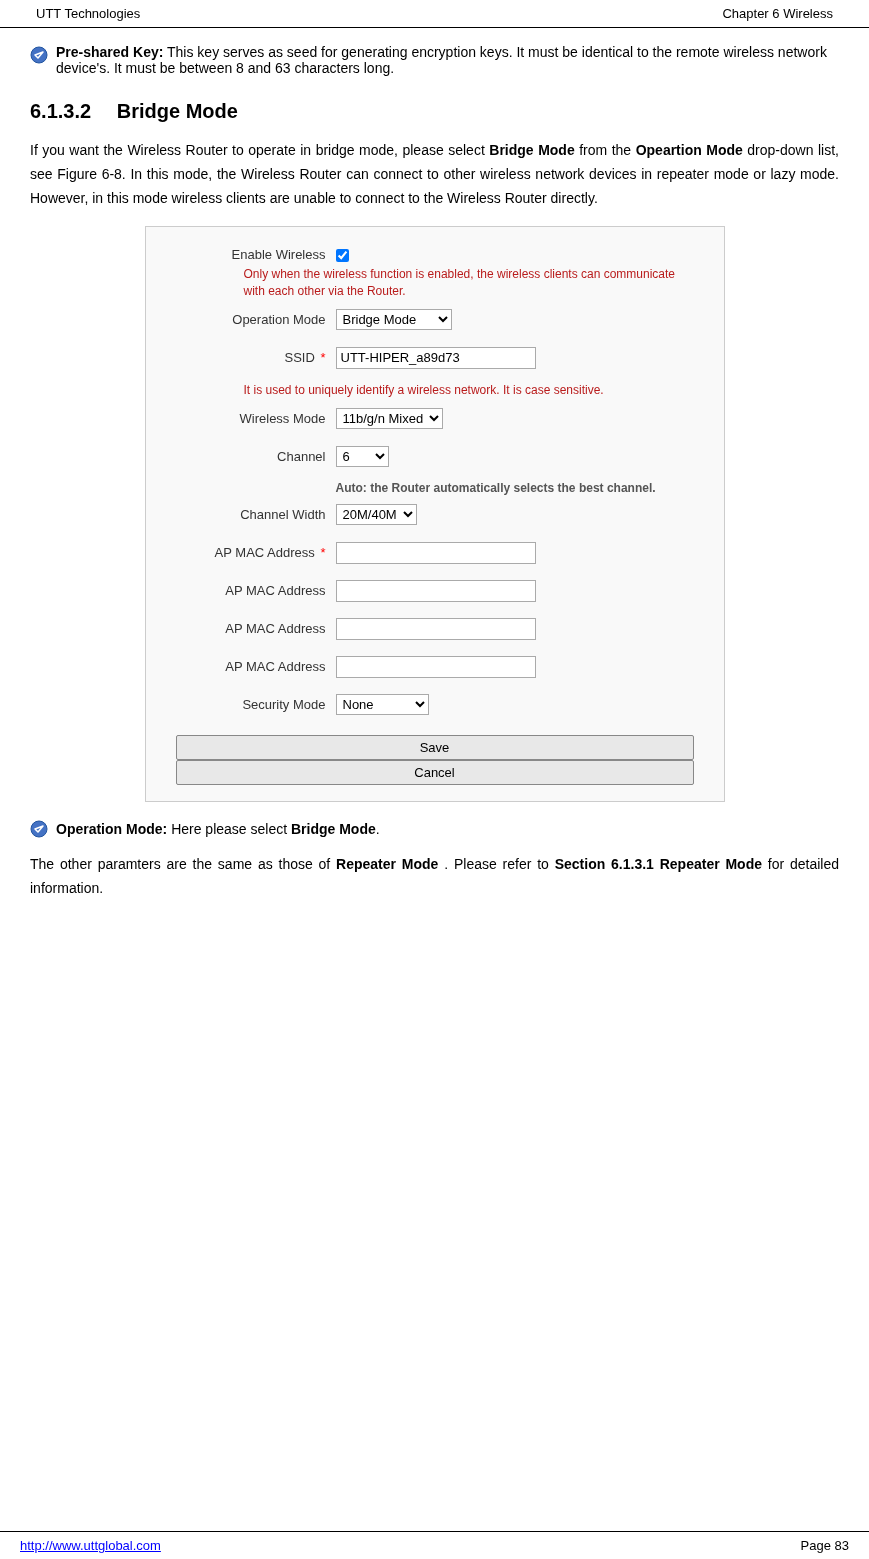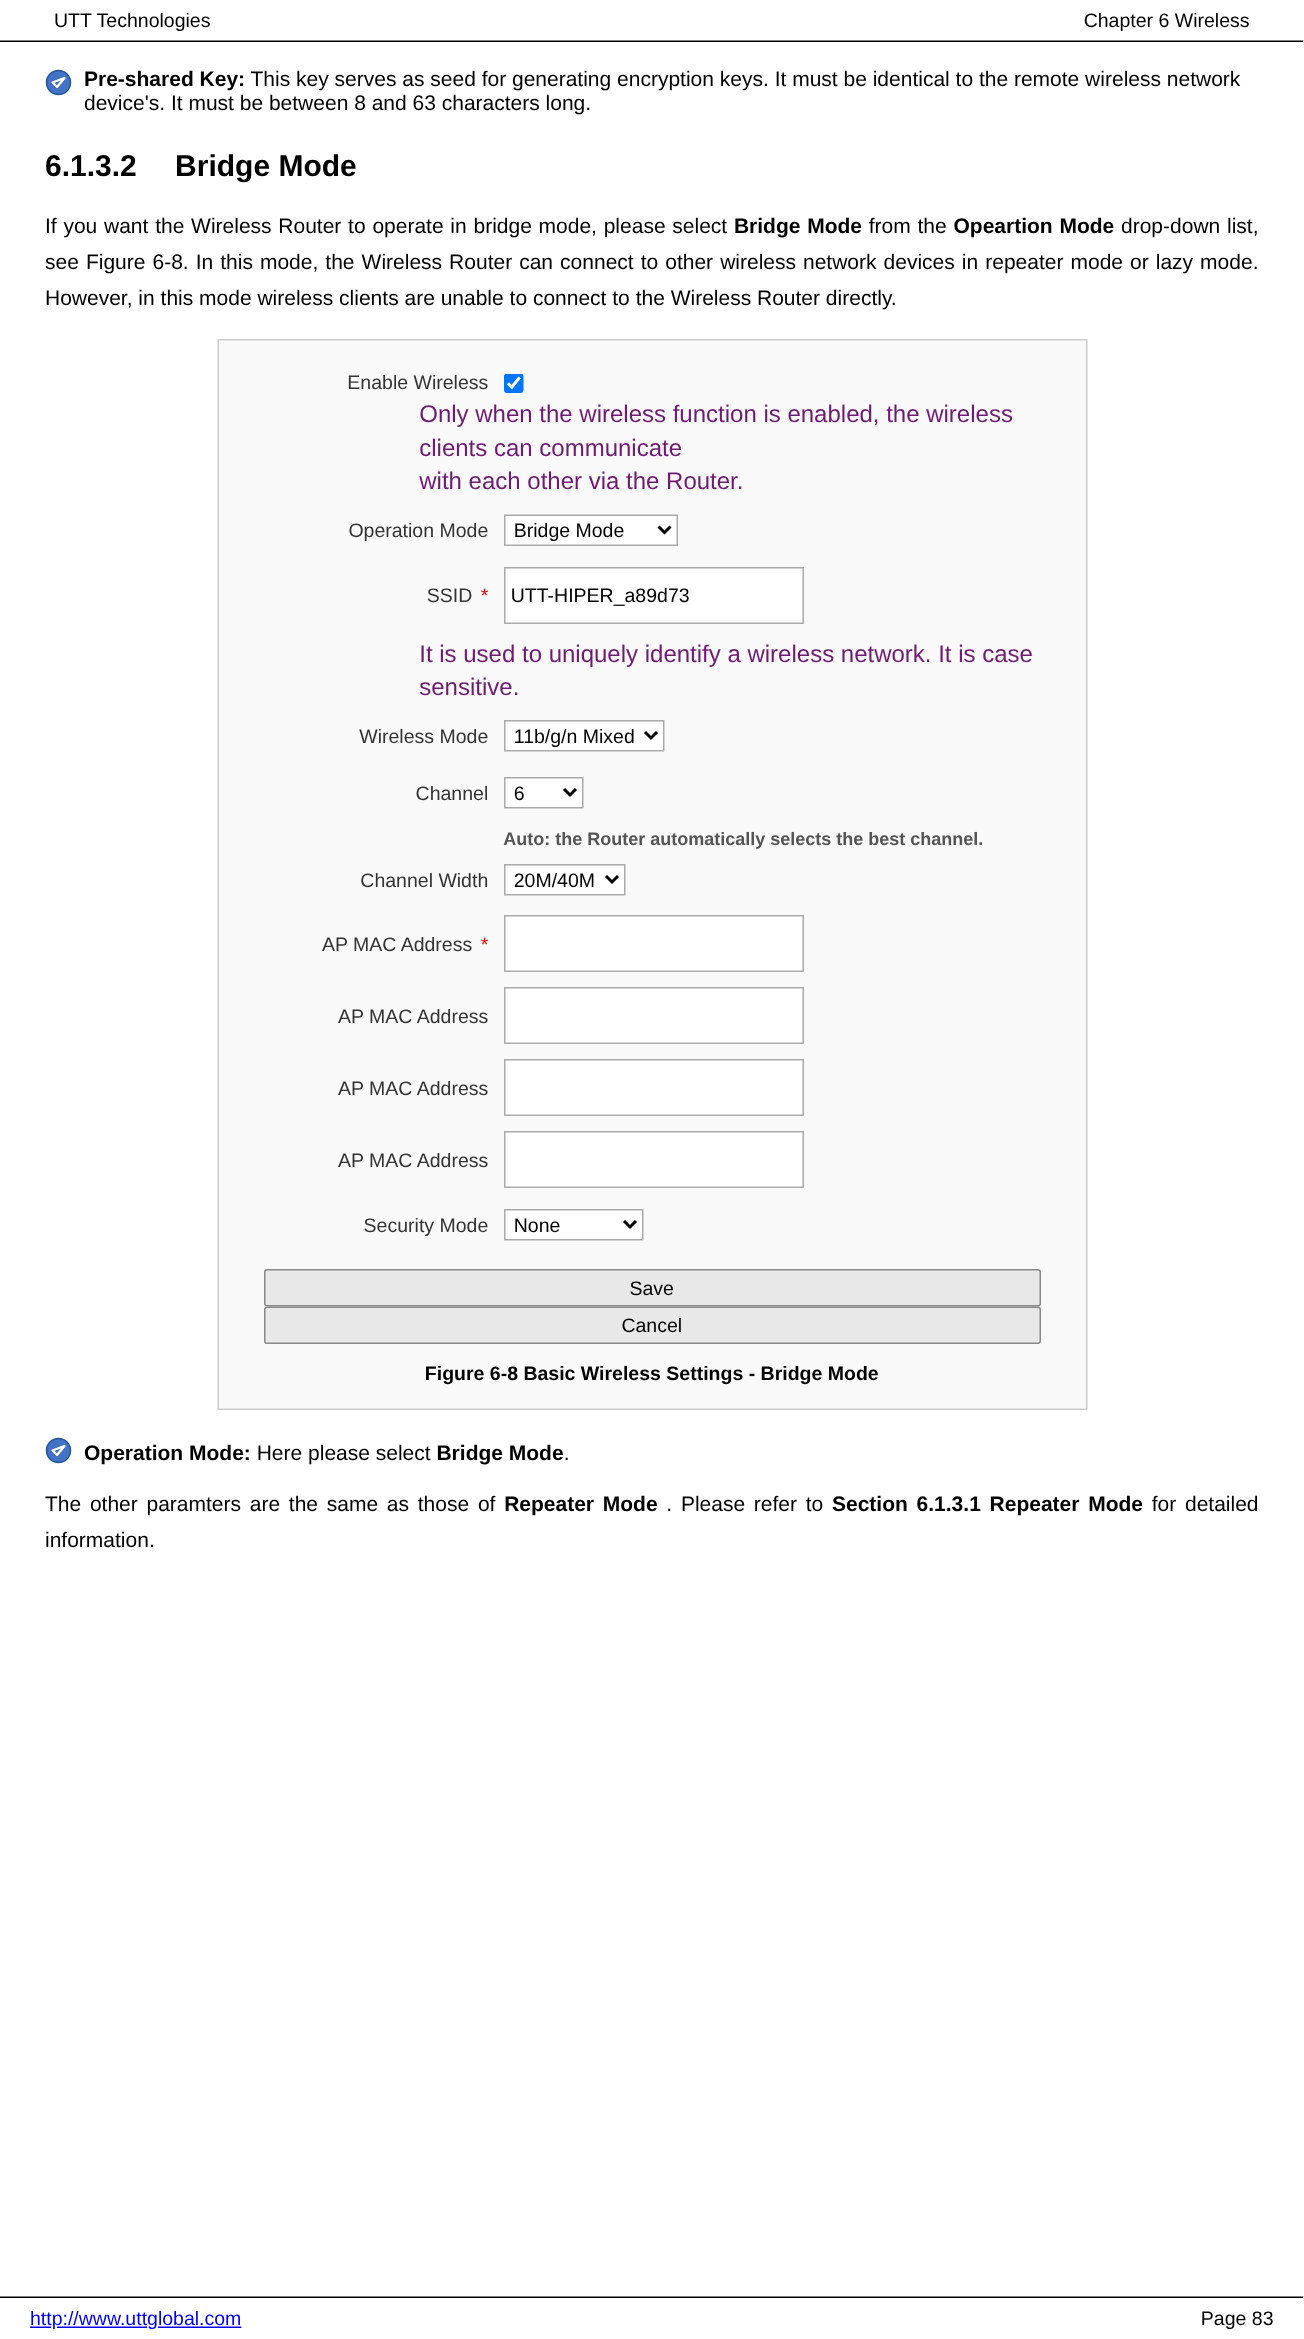--- a/index.html
+++ b/index.html
@@ -80,23 +80,23 @@
       flex-shrink: 0;
     }
     .form-label .required {
       color: red;
       margin-left: 2px;
     }
     .form-control {
       font-size: 13px;
     }
     .form-hint {
-      font-size: 16px;
-      color: #701a75;
-      margin-left: 104px;
+      font-size: 12px;
+      color: #b91c1c;
+      margin-left: 68px;
       margin-bottom: 6px;
       line-height: 1.4;
     }
     .checkbox-row {
       display: flex;
       align-items: flex-start;
       margin-bottom: 4px;
     }
     .checkbox-label {
       width: 160px;
@@ -109,21 +109,21 @@
       margin-top: 2px;
     }
     select {
       font-size: 13px;
       padding: 1px 2px;
       border: 1px solid #aaa;
       background: #fff;
     }
     input[type="text"] {
       font-size: 13px;
-      padding: 18px 4px;
+      padding: 2px 4px;
       border: 1px solid #aaa;
       width: 200px;
       height: 22px;
     }
     .ssid-input {
       width: 200px;
       background: #fff;
       border: 1px solid #999;
       padding: 2px 4px;
       font-size: 13px;
@@ -293,21 +293,20 @@
         <option>WPA-PSK</option>
         <option>WPA2-PSK</option>
       </select>
     </div>
 
     <div class="btn-row">
       <button>Save</button>
       <button>Cancel</button>
     </div>
 
-    <div class="figure-caption">Figure 6-8 Basic Wireless Settings - Bridge Mode</div>
   </div>
 
   <div class="operation-mode-section">
     <div style="display:flex;align-items:center;gap:8px;">
       <div style="flex-shrink:0;margin-top:2px;">
         <svg width="18" height="18" viewBox="0 0 18 18">
           <circle cx="9" cy="9" r="8" fill="#4472C4" stroke="#2255a0" stroke-width="1"></circle>
           <polygon points="5,9 8,12 13,6" fill="none" stroke="white" stroke-width="1.5" stroke-linejoin="round" stroke-linecap="round"></polygon>
         </svg>
       </div>

